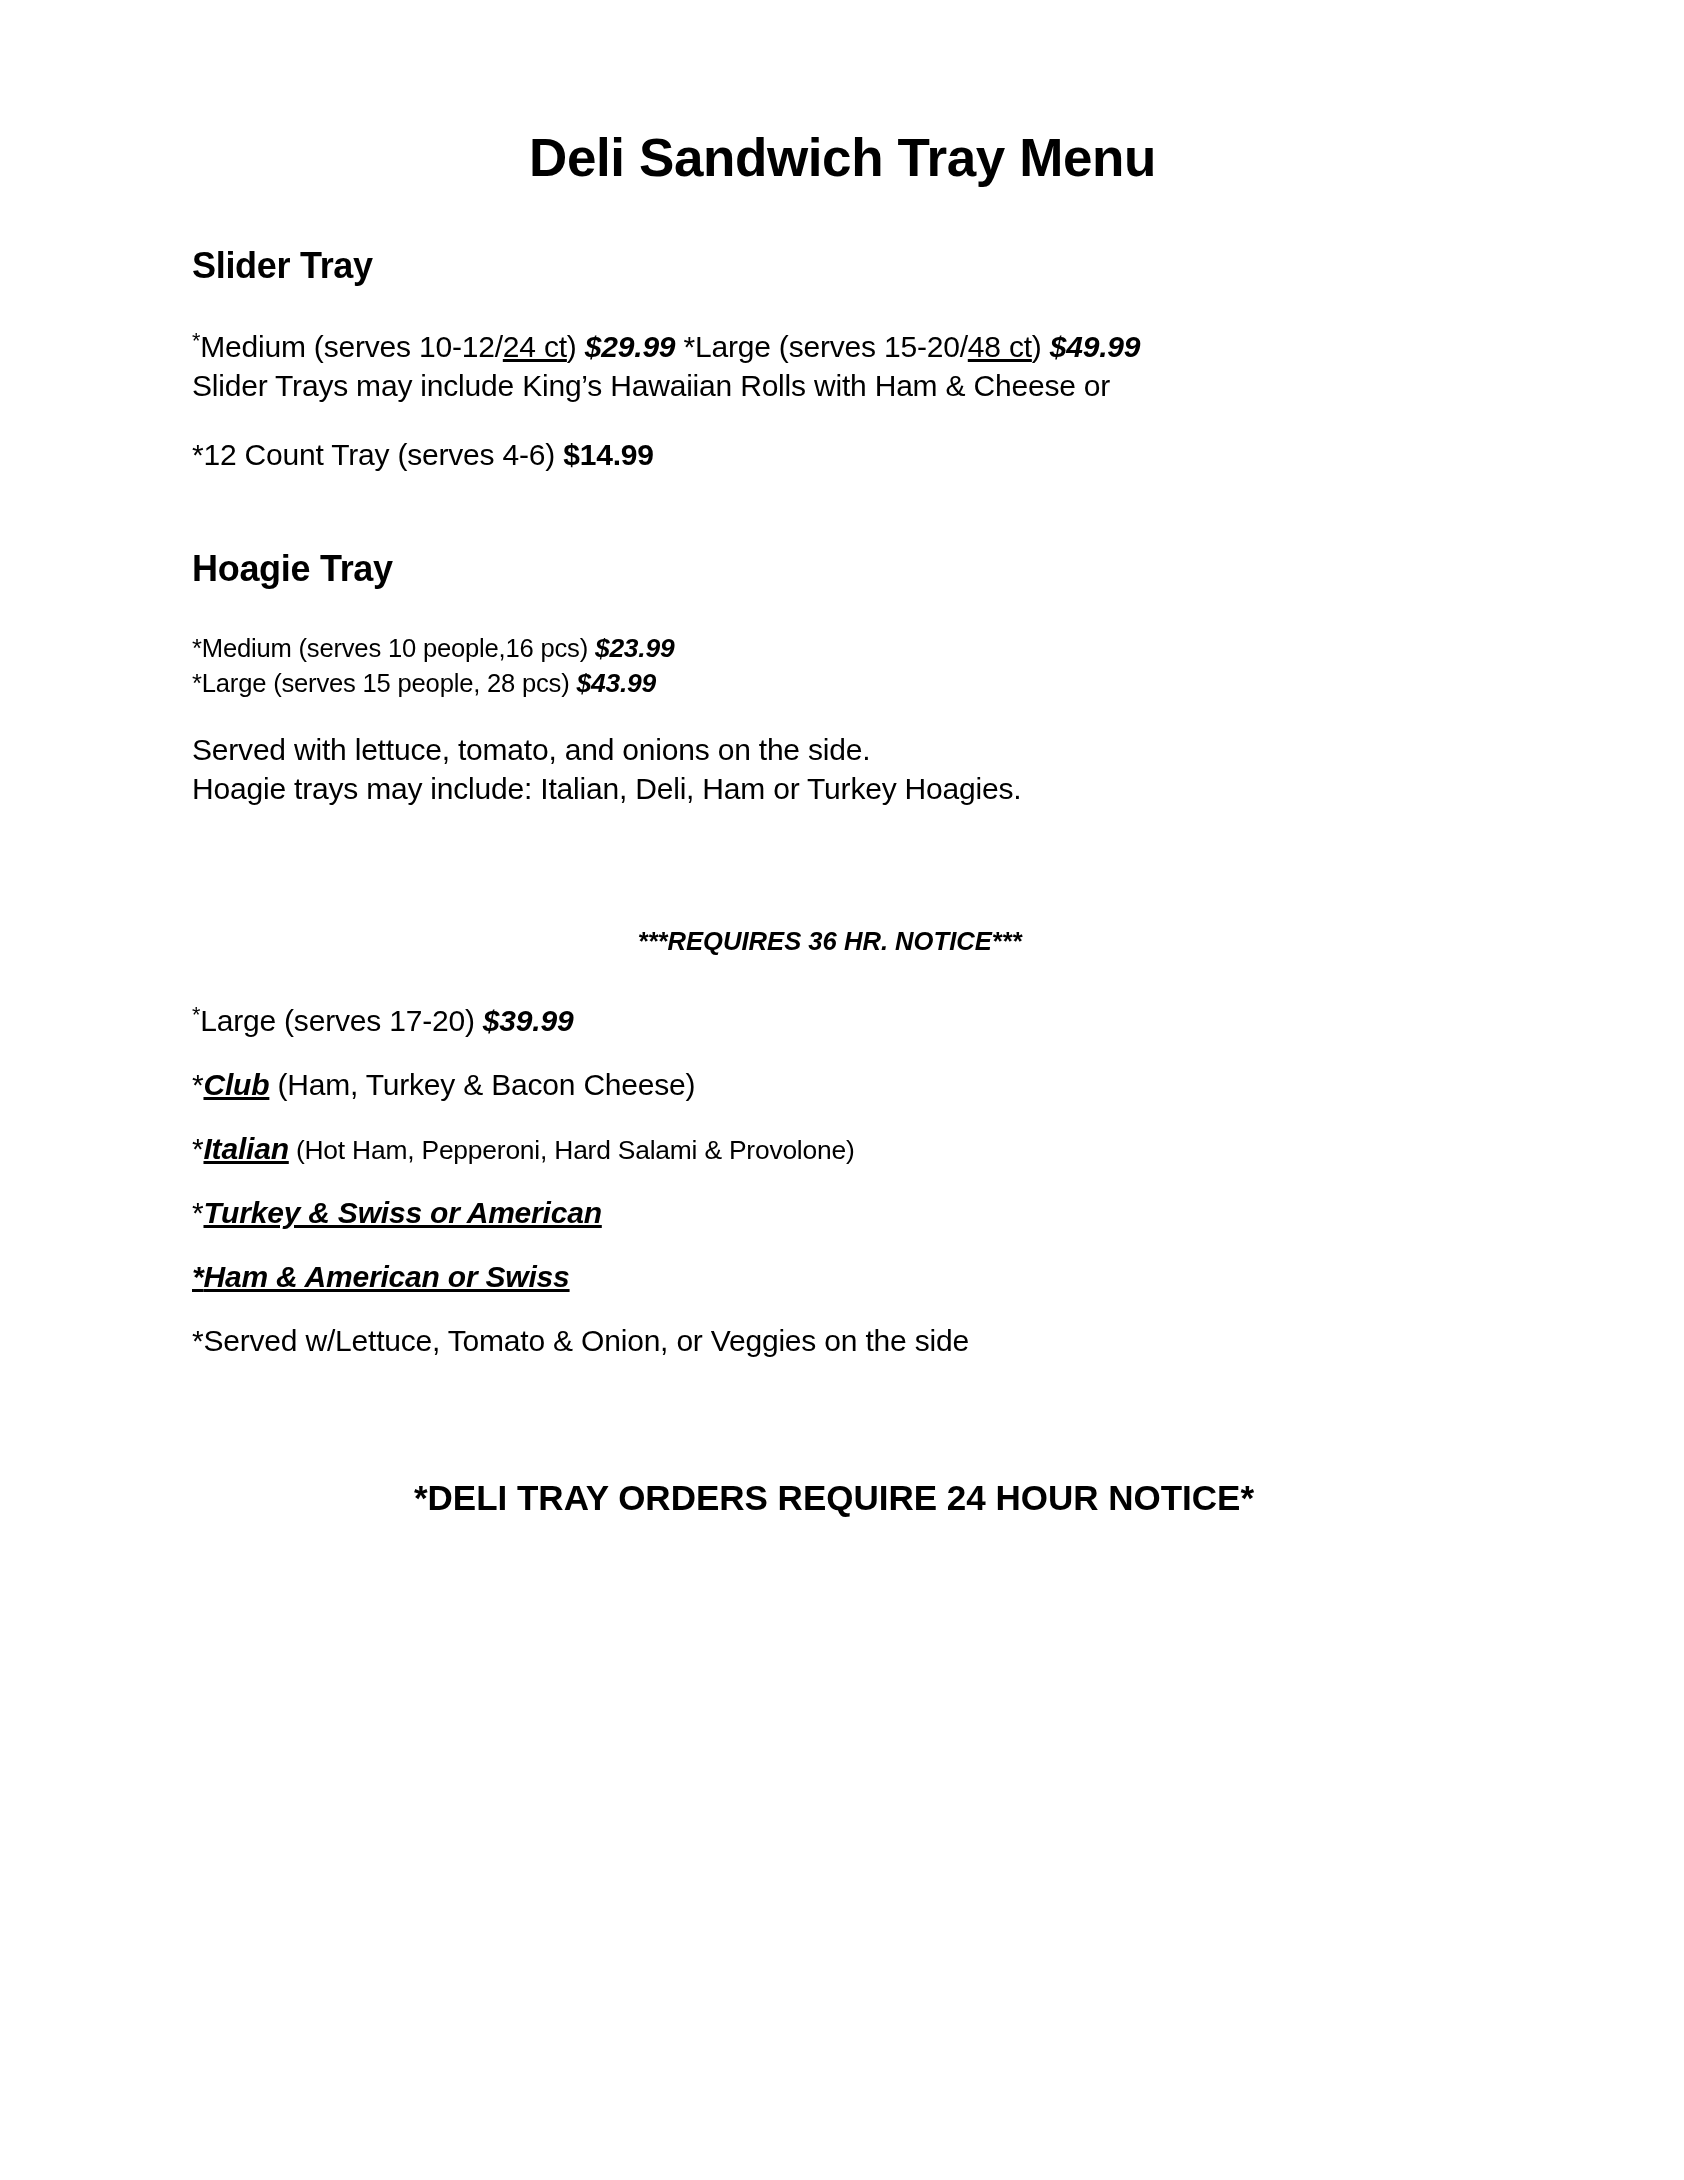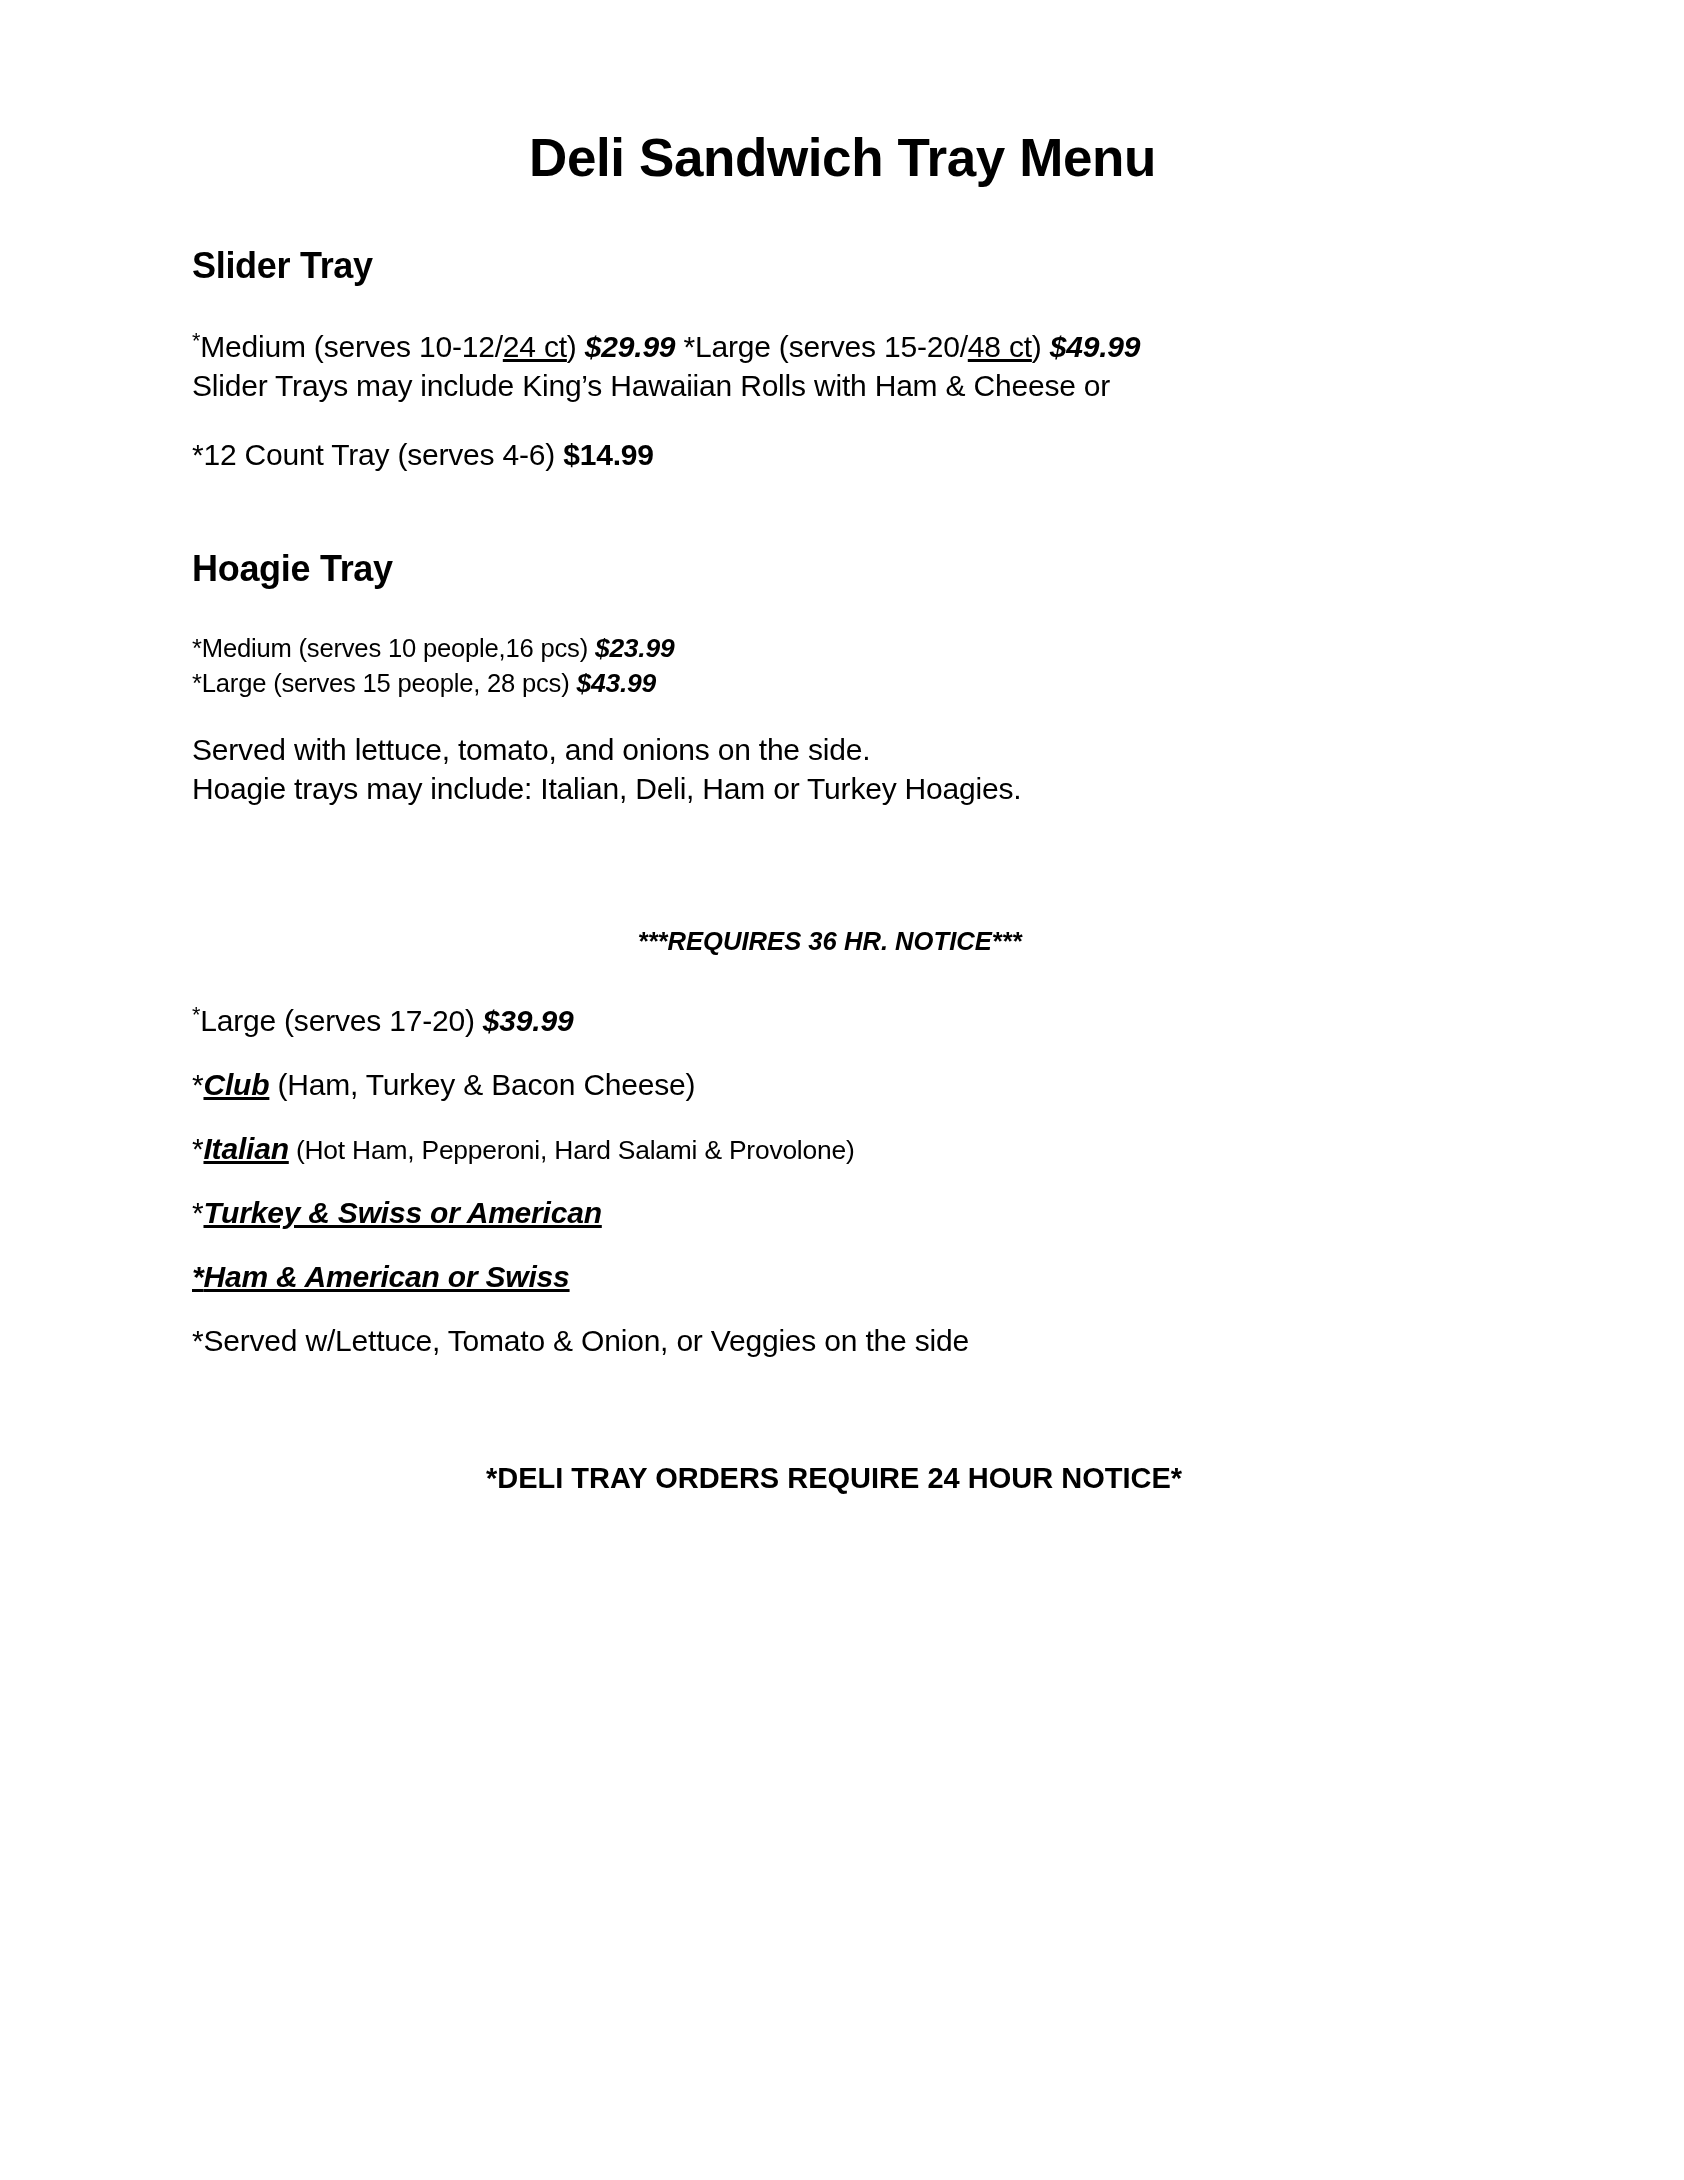--- a/index.html
+++ b/index.html
@@ -84,24 +84,24 @@
     font-size: 25.6px;
     font-weight: bold;
     font-style: italic;
     margin: 0;
     text-align: center;
     padding-right: 25.6px;
     letter-spacing: 0px;
   }
 
   .footer-note {
-    font-size: 29px;
+    font-size: 35px;
     font-weight: bold;
     text-align: center;
-    margin: 0;
+    margin: 16px;
     padding-right: 17px;
     letter-spacing: 0px;
   }
 
   
   .sp-title-to-slider { height: 55px; }
   .sp-heading-to-body { height: 41px; }
   .sp-para           { height: 31px; }
   .sp-section-lg     { height: 73px; }
   .sp-notice         { height: 46px; }

